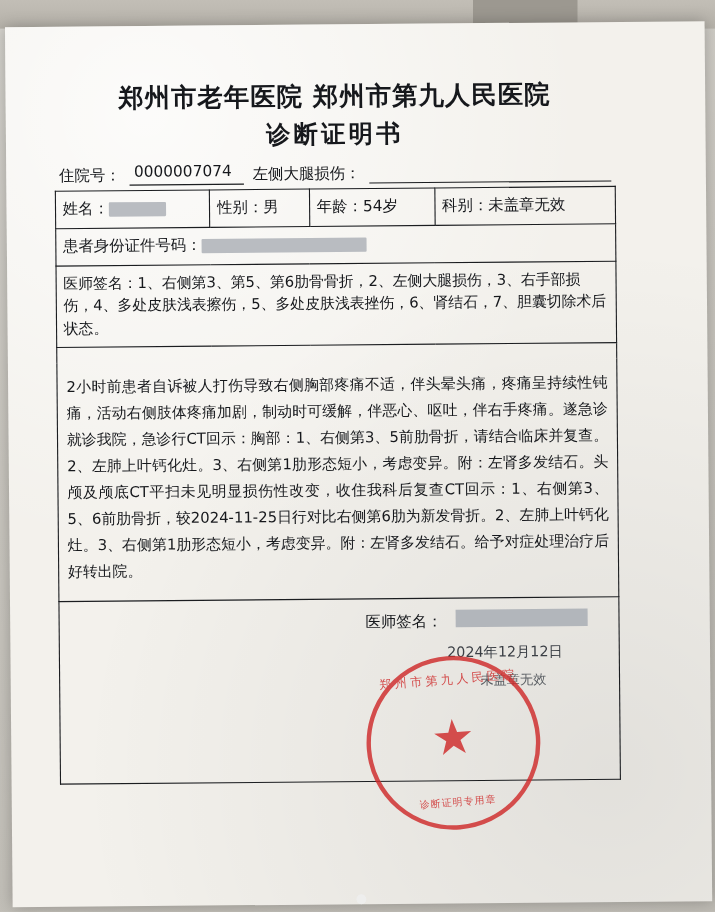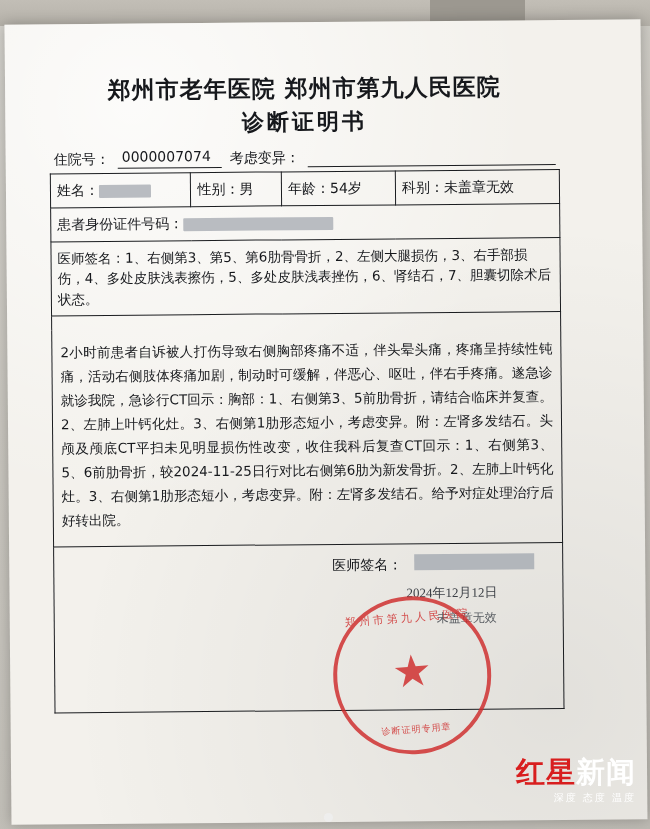--- a/index.html
+++ b/index.html
@@ -148,21 +148,20 @@
     width: 120px;
     height: 16px;
     background: #b2b6bb;
   }
   .sign-date {
     position: absolute;
     left: 352px;
     top: 40px;
     font-size: 13px;
     color: #3b3f45;
-    font-family: Liberation Serif, serif;
   }
   .sign-note {
     position: absolute;
     left: 382px;
     top: 66px;
     font-size: 12px;
     color: #5a5e63;
   }
   
   .stamp {
@@ -249,21 +248,21 @@
 
   <div class="paper">
     <div class="paper-inner">
 
       <div class="doc-title">郑州市老年医院  郑州市第九人民医院</div>
       <div class="doc-subtitle">诊断证明书</div>
 
       <div class="row-top">
         <span class="lbl">住院号：</span>
         <span class="val-underline">0000007074</span>
-        <span class="lbl">考虑变异：</span>
+        <span class="lbl">左侧大腿损伤：</span>
         <span class="val-blank"></span>
       </div>
 
       <table class="grid">
         <tbody>
             <tr>
           <td class="cell-label">
             <span>姓名：</span><span class="redact w-short"></span>
           </td>
           <td class="cell-label">
@@ -302,19 +301,15 @@
         <div class="stamp">
           <div class="stamp-top-text">郑州市第九人民医院</div>
           <div class="stamp-star">★</div>
           <div class="stamp-bottom-text">诊断证明专用章</div>
         </div>
       </div>
 
     </div>
   </div>
 
-  <div class="watermark">
-    <div class="wm-main"><span>红星</span><span class="wm-white">新闻</span></div>
-    <div class="wm-sub">深度 态度 温度</div>
-  </div>
 
   <div class="nav-dot"></div>
 </div>
 
 </body></html>

